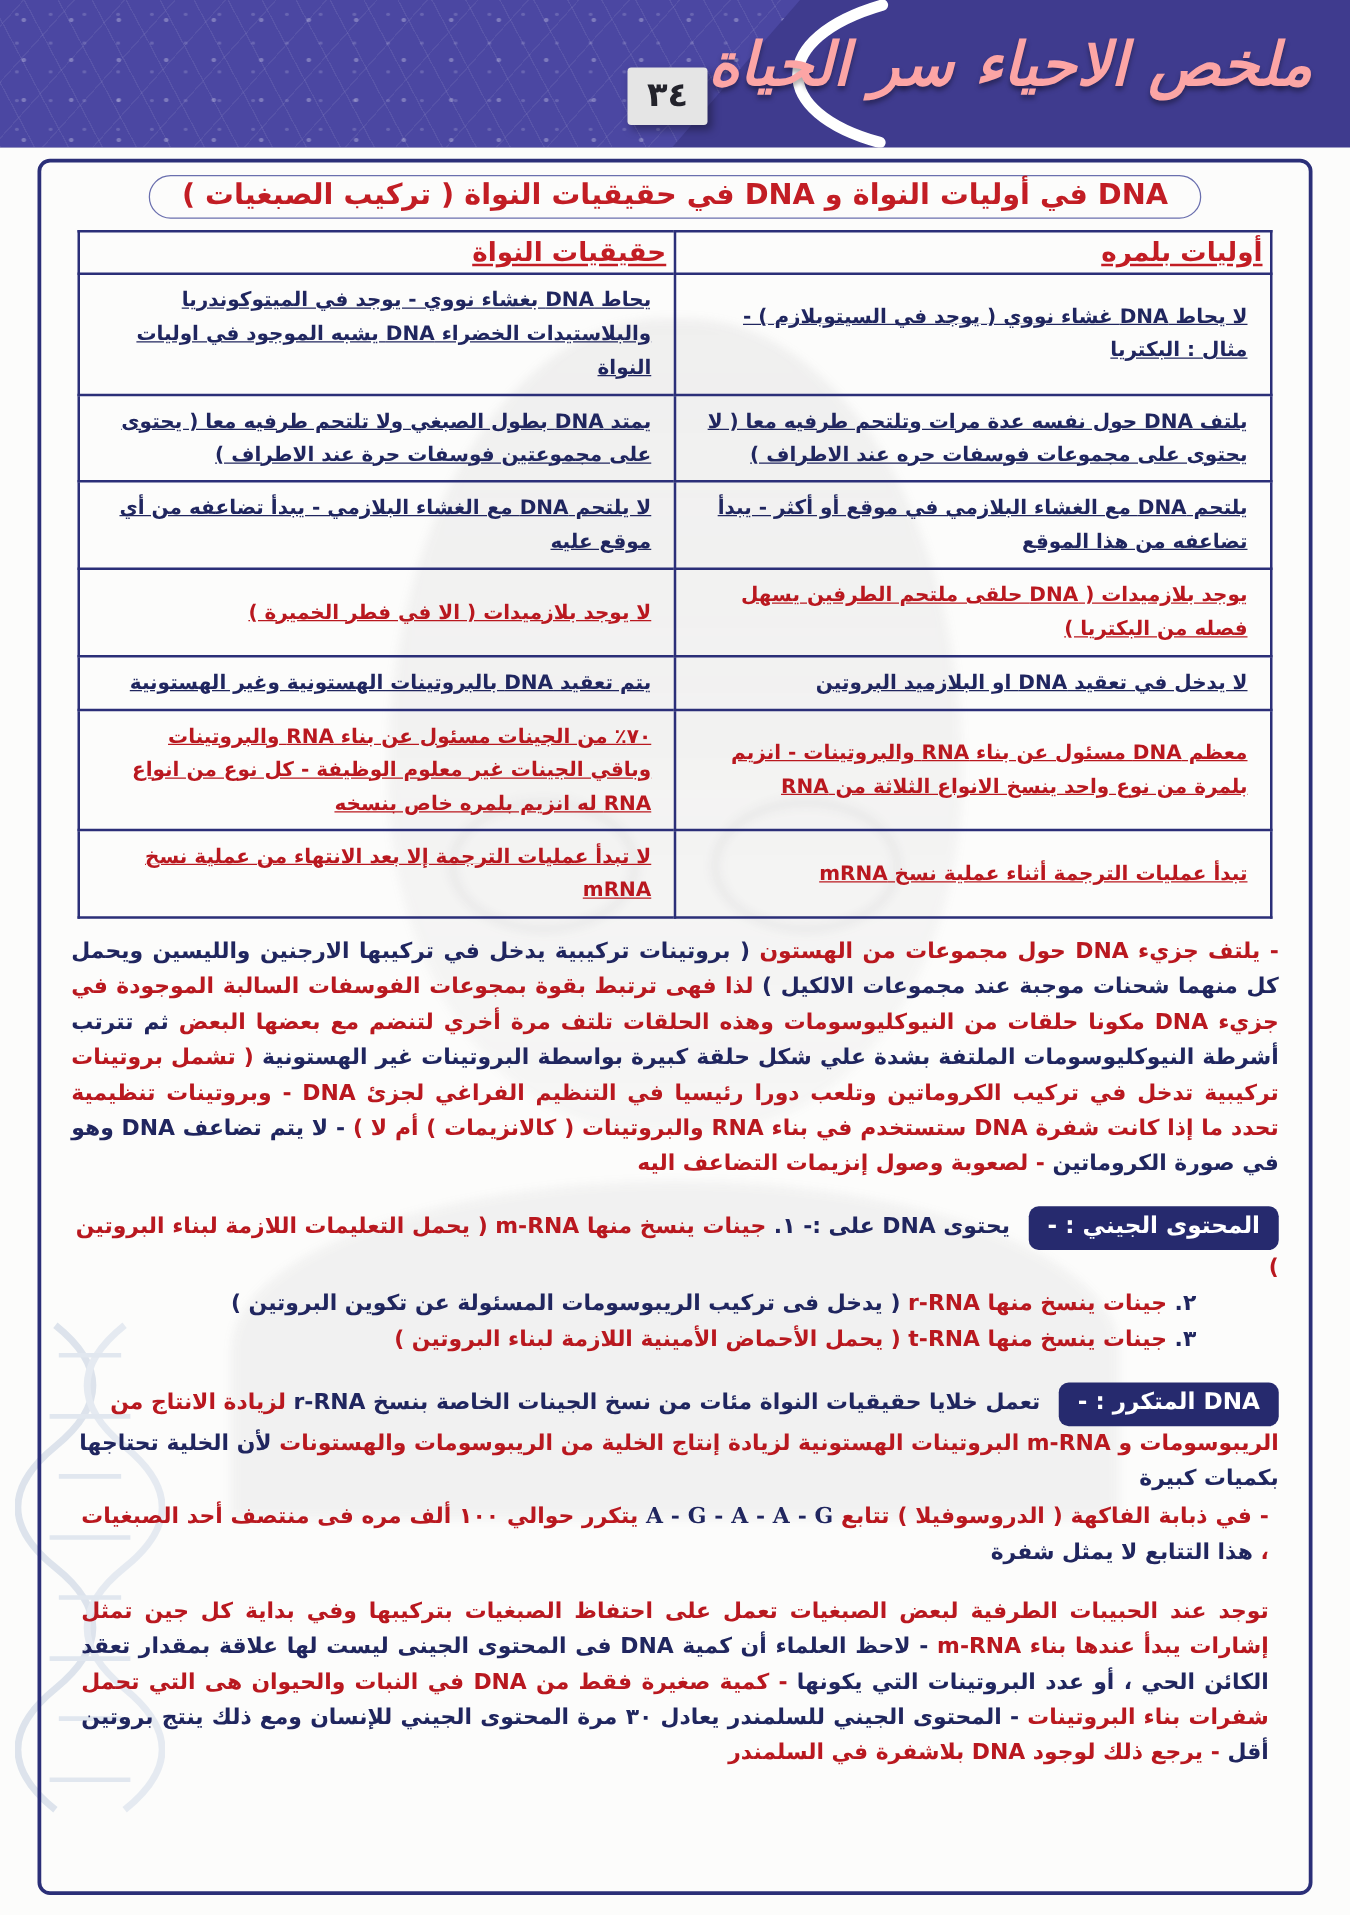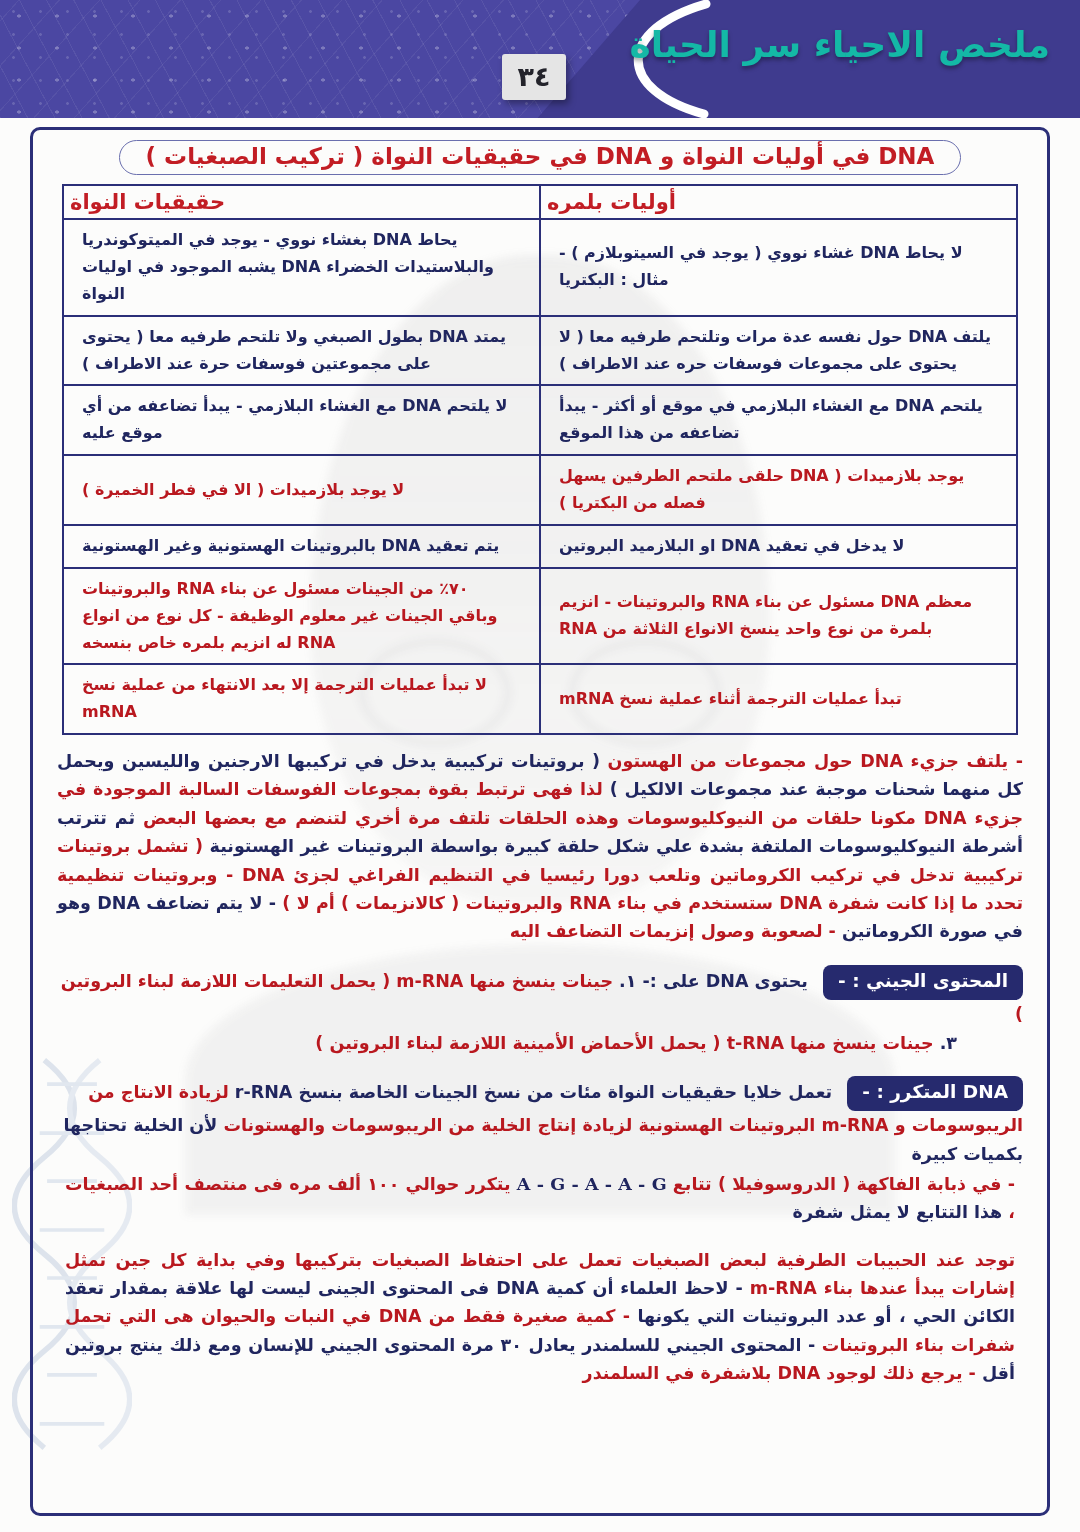--- a/index.html
+++ b/index.html
@@ -26,23 +26,24 @@
       radial-gradient(rgba(255,255,255,.28) 1.6px, transparent 2.2px),
       radial-gradient(rgba(255,255,255,.16) 1.2px, transparent 1.8px),
       repeating-linear-gradient(62deg, rgba(255,255,255,.07) 0 1px, transparent 1px 24px),
       repeating-linear-gradient(-48deg, rgba(255,255,255,.06) 0 1px, transparent 1px 30px);
     background-size:38px 32px, 27px 23px, auto, auto;
     clip-path:polygon(0 0, 100% 0, 84% 100%, 0 100%);
   }
   .swoosh { position:absolute; left:578px; top:0; width:140px; height:118px; }
   .htitle {
     position:absolute; right:30px; top:24px;
-    color:#14b8a6; font-size:36px; letter-spacing:0;
+    color:#fca5a5; font-size:48px; letter-spacing:0;
     text-shadow:0 3px 4px rgba(0,0,0,.35);
     direction:rtl;
+    font-style:italic;
   }
   .pagenum {
     position:absolute; left:502px; top:54px; width:64px; height:46px;
     background:#e5e5e5; color:#23232b; font-size:27px;
     text-align:center; line-height:46px; border-radius:3px;
     box-shadow:3px 4px 7px rgba(0,0,0,.35);
   }
 
   
   .face-wm {
@@ -79,22 +80,22 @@
     border:1.5px solid #6a6fae; border-radius:24px;
     padding:2px 26px 5px;
   }
 
   
   table.cmp {
     width:calc(100% - 26px); margin:0 auto 12px;
     border-collapse:collapse; direction:rtl;
   }
   table.cmp th, table.cmp td {
-    border:2.5px solid #2b2f78; text-align:left;
-    width:50%; vertical-align:middle;
+    border:2.5px solid #2b2f78; text-align:right;
+    width:50%; vertical-align:middle;text-decoration:underline;
   }
   table.cmp th { color:#c21d24; font-size:21px; padding:4px 6px; }
   table.cmp td { font-size:16px; padding:7px 18px; line-height:1.68; }
   .navy { color:#20265f; }
   .red  { color:#b9181f; }
 
   
   .para {
     font-size:17.5px; line-height:1.62; text-align:justify;
     margin:2px 8px 6px;
@@ -211,20 +212,25 @@
       <span class="red">- لصعوبة وصول إنزيمات التضاعف اليه</span>
     </p>
 
     <div class="section">
       <span class="badge">المحتوى الجيني : -</span>
       <span class="navy">يحتوى DNA على :-</span>
       <span class="navy">١.</span>
       <span class="red">جينات ينسخ منها m-RNA</span>
       <span class="red">( يحمل التعليمات اللازمة لبناء البروتين )</span>
       <div class="item">
+        <span class="navy">٢.</span>
+        <span class="red">جينات ينسخ منها r-RNA</span>
+        <span class="navy">( يدخل فى تركيب الريبوسومات المسئولة عن تكوين البروتين )</span>
+      </div>
+      <div class="item">
         <span class="navy">٣.</span>
         <span class="red">جينات ينسخ منها t-RNA</span>
         <span class="red">( يحمل الأحماض الأمينية اللازمة لبناء البروتين )</span>
       </div>
     </div>
 
     <div class="section">
       <span class="badge">DNA المتكرر : -</span>
       <span class="navy">تعمل خلايا حقيقيات النواة مئات من نسخ الجينات الخاصة بنسخ r-RNA </span>
       <span class="red">لزيادة الانتاج من الريبوسومات و m-RNA البروتينات الهستونية لزيادة إنتاج الخلية من الريبوسومات والهستونات </span>

